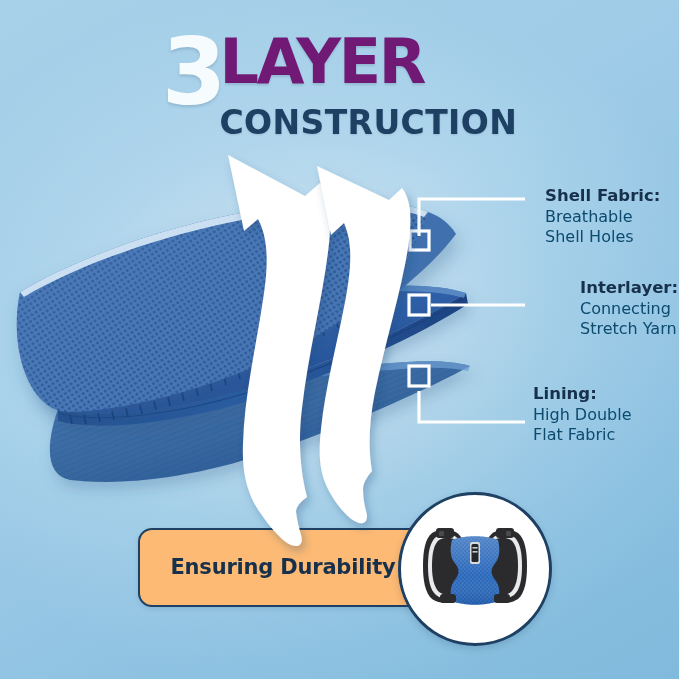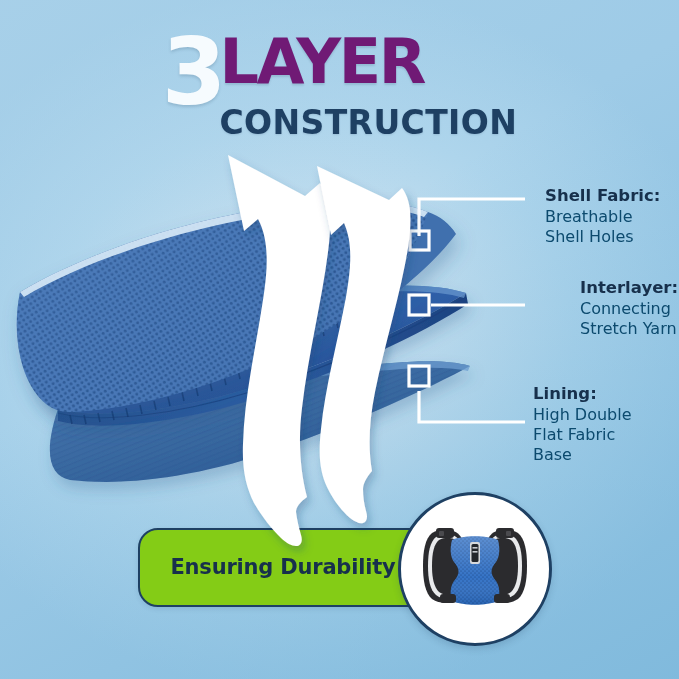--- a/index.html
+++ b/index.html
@@ -62,21 +62,21 @@
   }
   .c-shell{left:533px;top:186px;margin-left:12px;}
   .c-inter{left:563px;top:278px;margin-left:17px;}
   .c-lining{left:533px;top:384px;}
 
   .connectors{position:absolute;left:0;top:0;width:679px;height:679px;pointer-events:none;}
 
   
   .banner{
     position:absolute;left:138px;top:528px;width:290px;height:75px;
-    background:#84cc16;border:2.5px solid #1e4063;border-radius:20px;
+    background:#fdba74;border:2.5px solid #1e4063;border-radius:14px;
     display:flex;align-items:center;justify-content:center;
     box-shadow:0 2px 5px rgba(25,60,95,.12);
   }
   .banner-text{
     font-weight:bold;font-size:21px;color:#17304c;line-height:1.22;
     text-align:right;padding:0 14px 0 10px;letter-spacing:-.2px;
   }
   .product-circle{
     position:absolute;left:398px;top:492px;width:148px;height:148px;
     border-radius:50%;background:#ffffff;border:3px solid #1e4063;
@@ -217,21 +217,20 @@
   <div class="callout c-inter">
     <div class="lbl-title">Interlayer:</div>
     <div class="lbl-body">Connecting</div>
     <div class="lbl-body">Stretch Yarn</div>
   </div>
 
   <div class="callout c-lining">
     <div class="lbl-title">Lining:</div>
     <div class="lbl-body">High Double</div>
     <div class="lbl-body">Flat Fabric</div>
-    <div class="lbl-body">Base</div>
   </div>
 
   <svg class="connectors" viewBox="0 0 679 679" xmlns="http://www.w3.org/2000/svg" style="z-index:5;">
     <defs>
       <filter id="arrowShadow" x="-30%" y="-30%" width="170%" height="170%">
         <feDropShadow dx="3" dy="5" stdDeviation="4" flood-color="#1d4a78" flood-opacity="0.30"></feDropShadow>
       </filter>
     </defs>
     <g filter="url(#arrowShadow)" fill="#ffffff">
       <path d="M307 497

